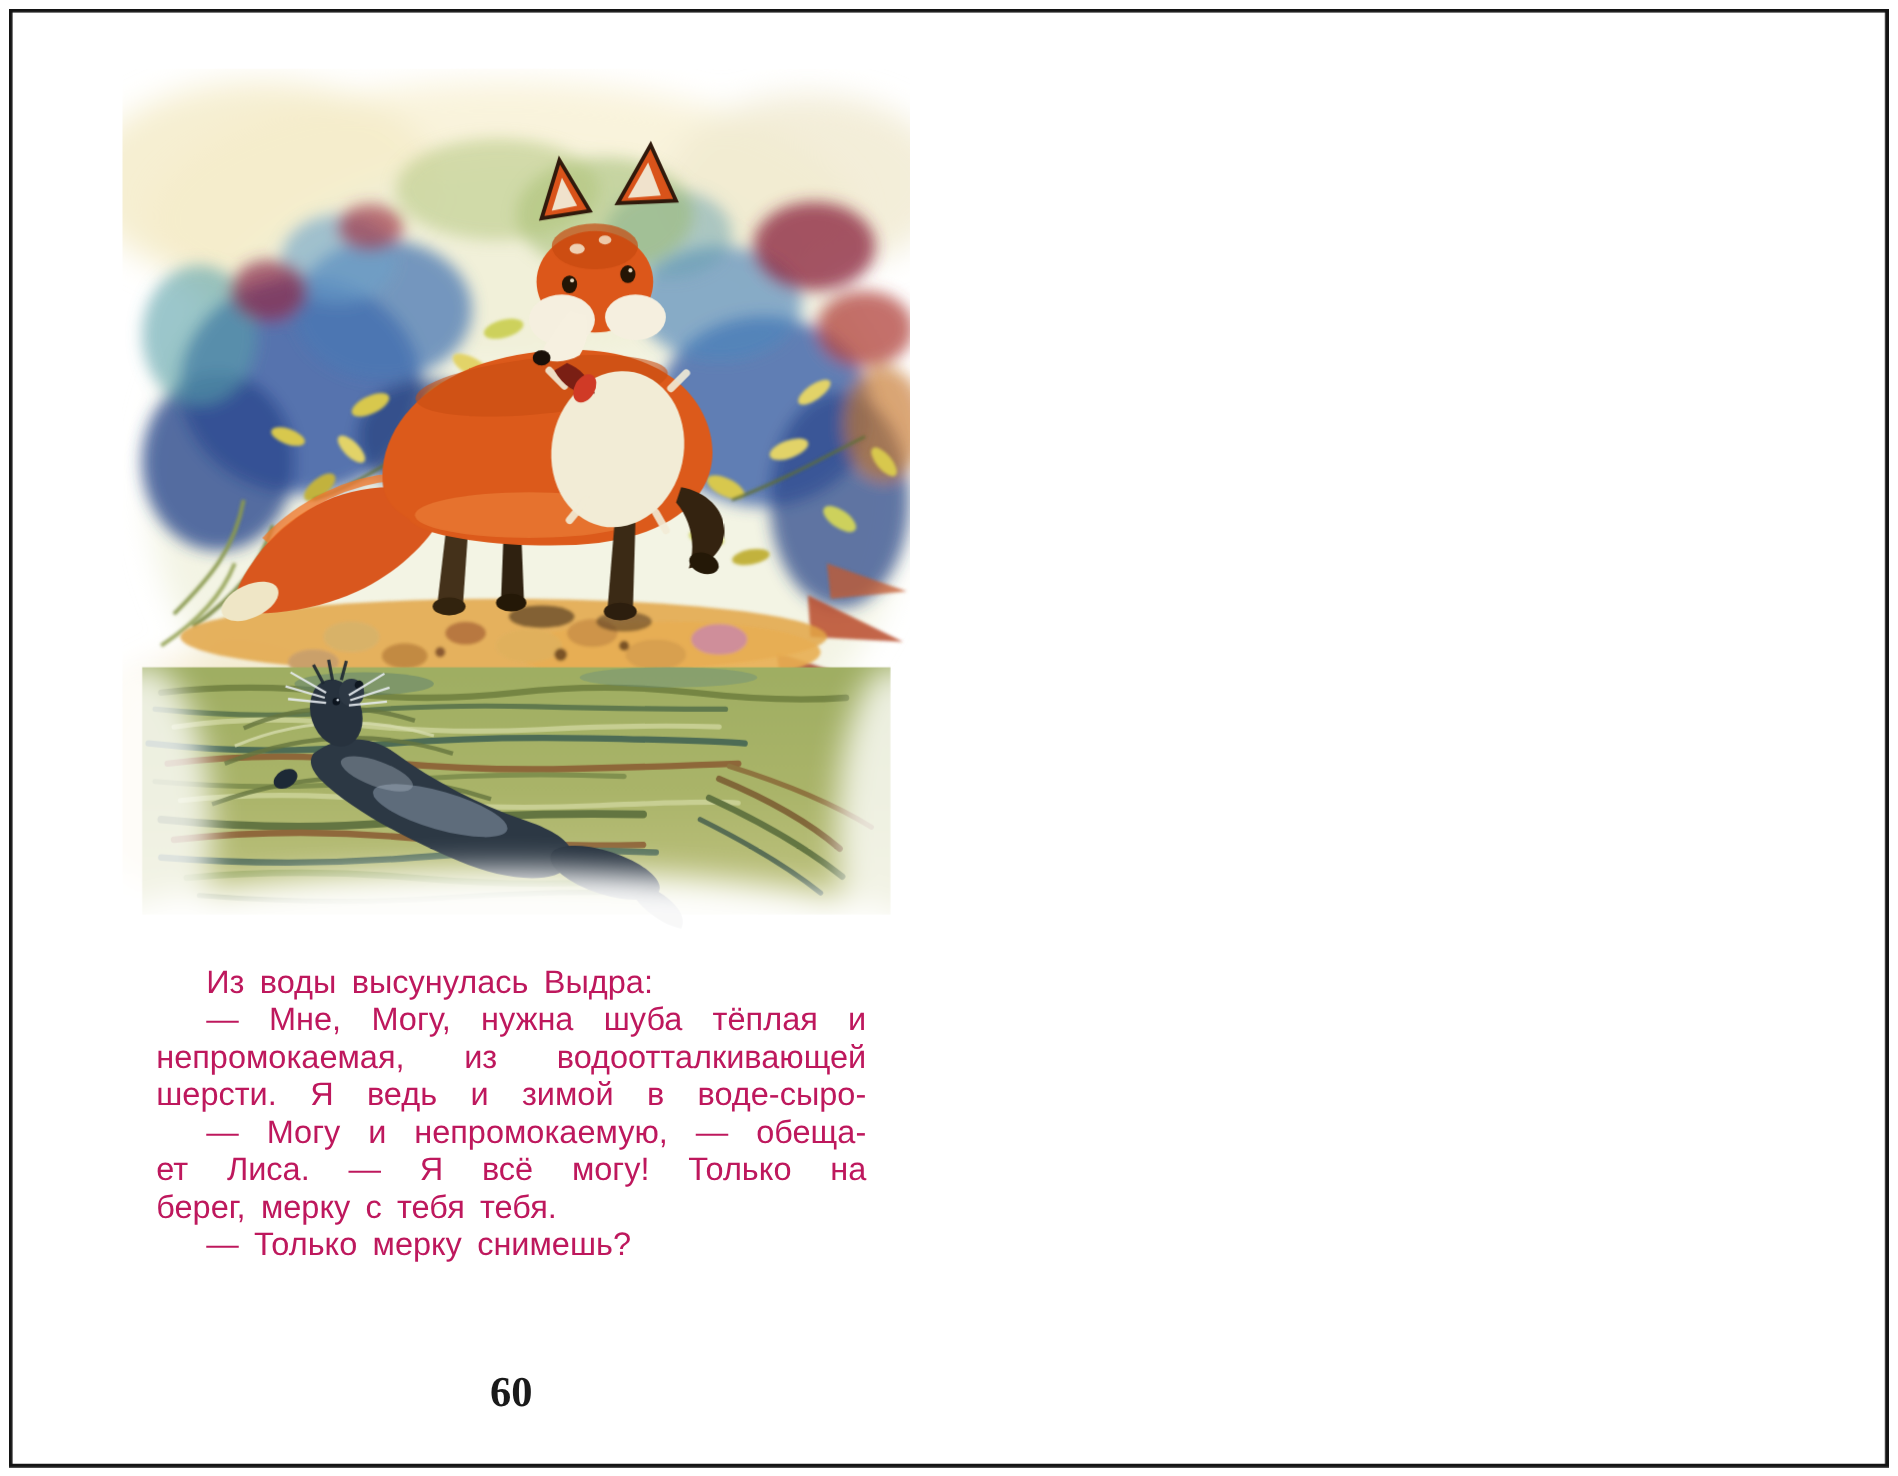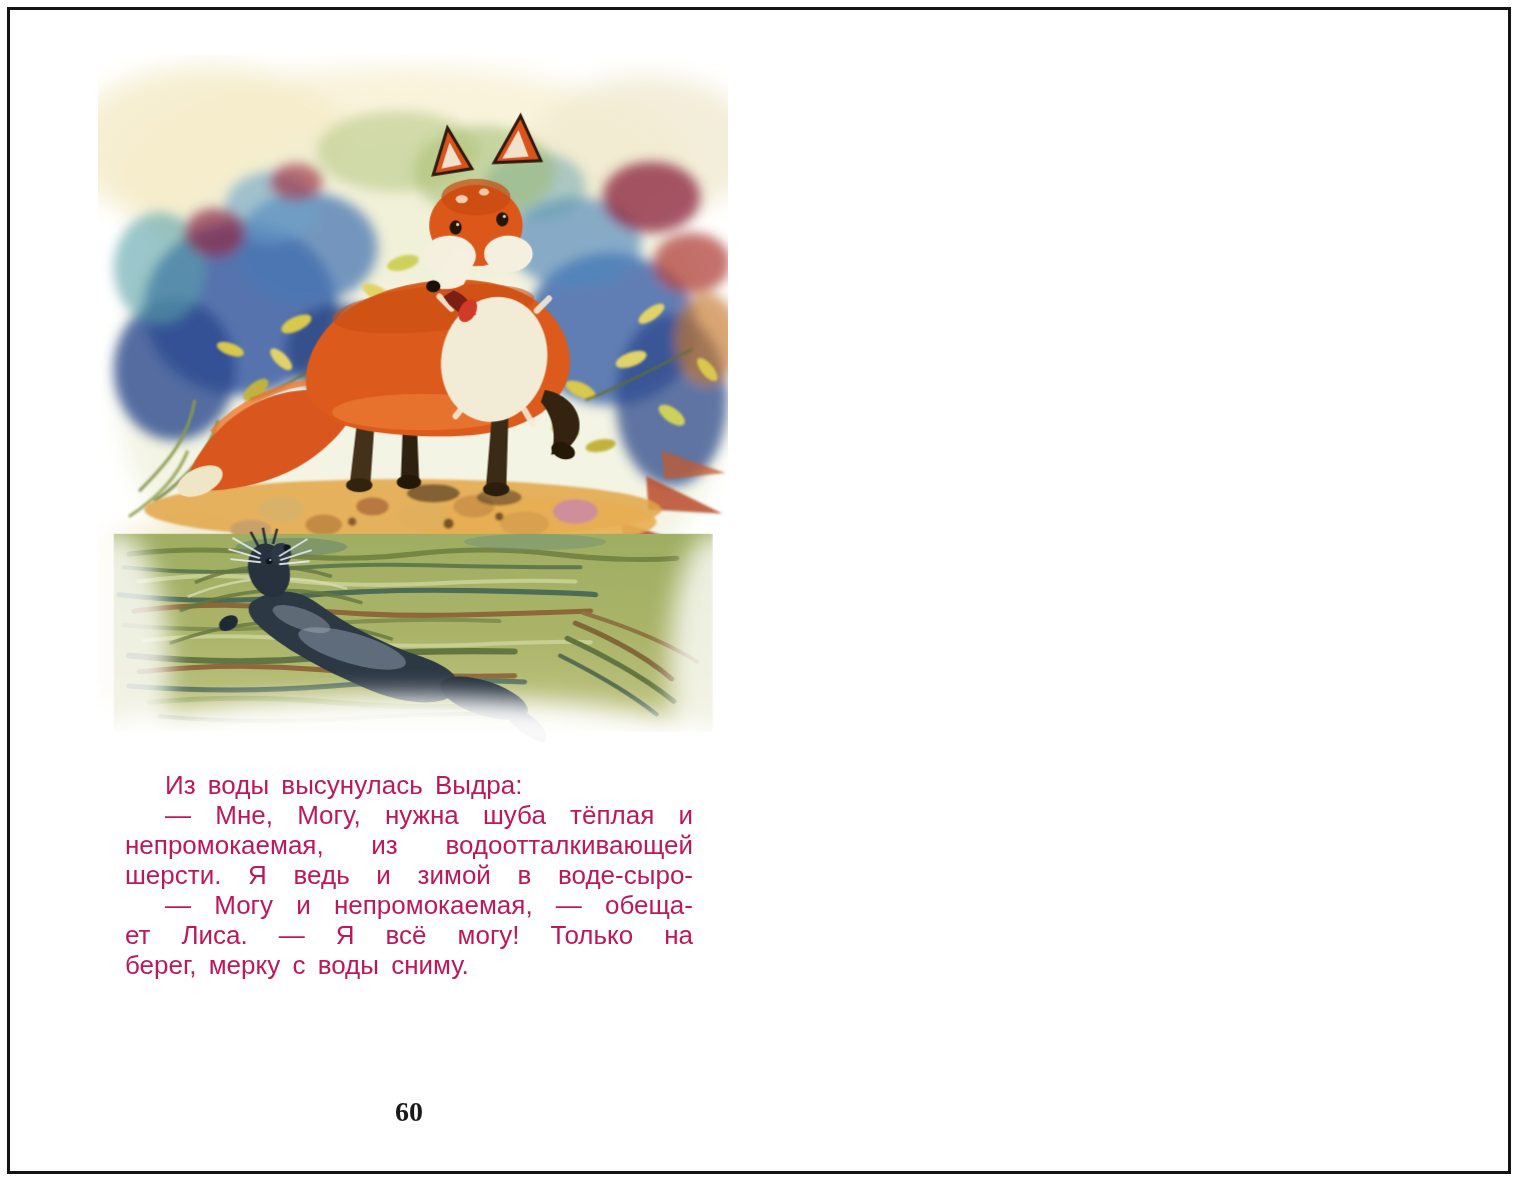--- a/index.html
+++ b/index.html
@@ -12,21 +12,21 @@
   .illo{position:absolute;margin:0;padding:0;}
   .illo-left{left:88px;top:45px;width:630px;height:700px;}
   .illo svg{display:block;width:100%;height:100%;}
   .textcol{position:absolute;font-size:26px;color:#be185d;}
   .textcol-left{left:115px;top:760px;width:568px;}
   .line{height:30px;line-height:30px;white-space:normal;}
   .line{word-spacing:5px;}
   .line.just{text-align:justify;text-align-last:justify;word-spacing:normal;}
   .line.ind{text-indent:40px;}
   .folio{position:absolute;left:115px;top:1086px;width:568px;text-align:center;
-         font-family:"Liberation Serif", serif;font-weight:700;font-size:28px;color:#1a1a1a;}
+         font-family:"Liberation Serif", serif;font-weight:700;font-size:34px;color:#1a1a1a;}
 </style>
 </head>
 <body>
 
 <div class="sheet">
 
   <div class="page page-left">
     <figure class="illo illo-left">
       <svg viewBox="0 0 620 690" xmlns="http://www.w3.org/2000/svg">
         <defs>
@@ -230,23 +230,24 @@
           <ellipse cx="608" cy="600" rx="45" ry="130" fill="#ffffff" opacity="0.8"></ellipse>
         </g>
       </svg>
     </figure>
 
     <div class="textcol textcol-left">
         <div class="line ind">Из воды высунулась Выдра:</div>
         <div class="line just ind">— Мне, Могу, нужна шуба тёплая и</div>
         <div class="line just">непромокаемая, из водоотталкивающей</div>
         <div class="line just">шерсти. Я ведь и зимой в воде-сыро-</div>
-        <div class="line just ind">— Могу и непромокаемая, — обеща-</div>
+        <div class="line just ind">— Могу и непромокаемую, — обеща-</div>
         <div class="line just">ет Лиса. — Я всё могу! Только на</div>
-        <div class="line">берег, мерку с воды сниму.</div>
+        <div class="line">берег, мерку с тебя тебя.</div>
+        <div class="line ind">— Только мерку снимешь?</div>
       </div>
 
     <div class="folio">60</div>
   </div>
 
   <div class="page page-right">
     
 
     
   </div>

